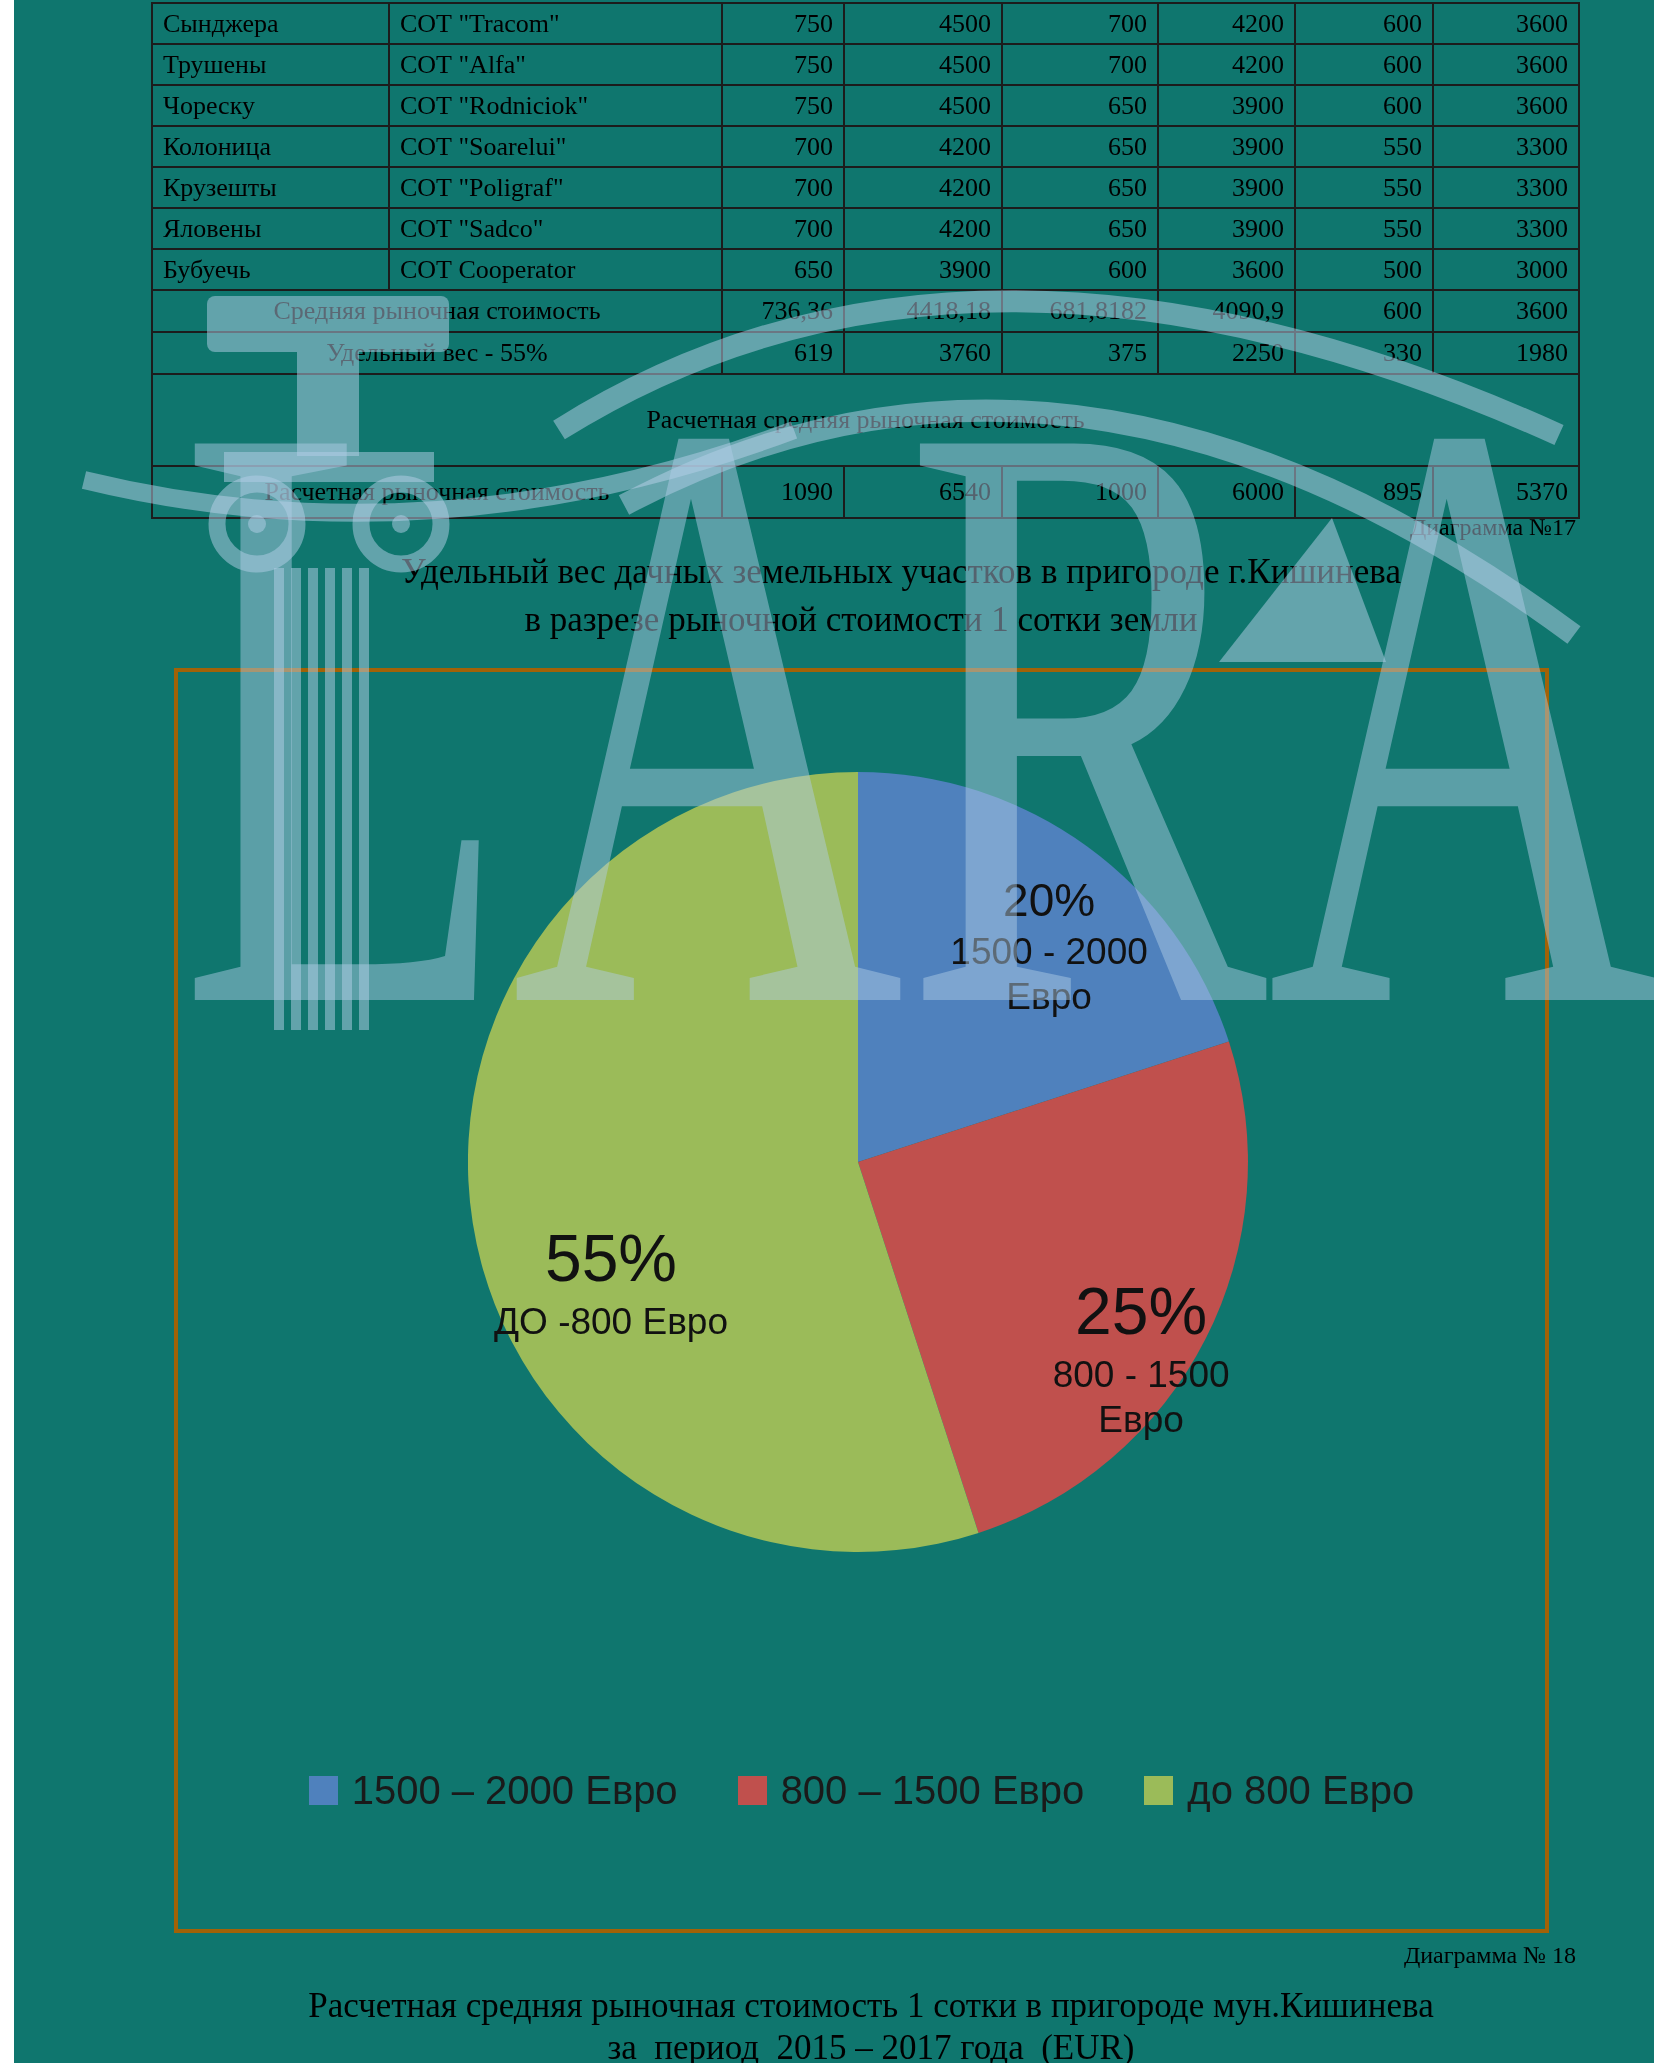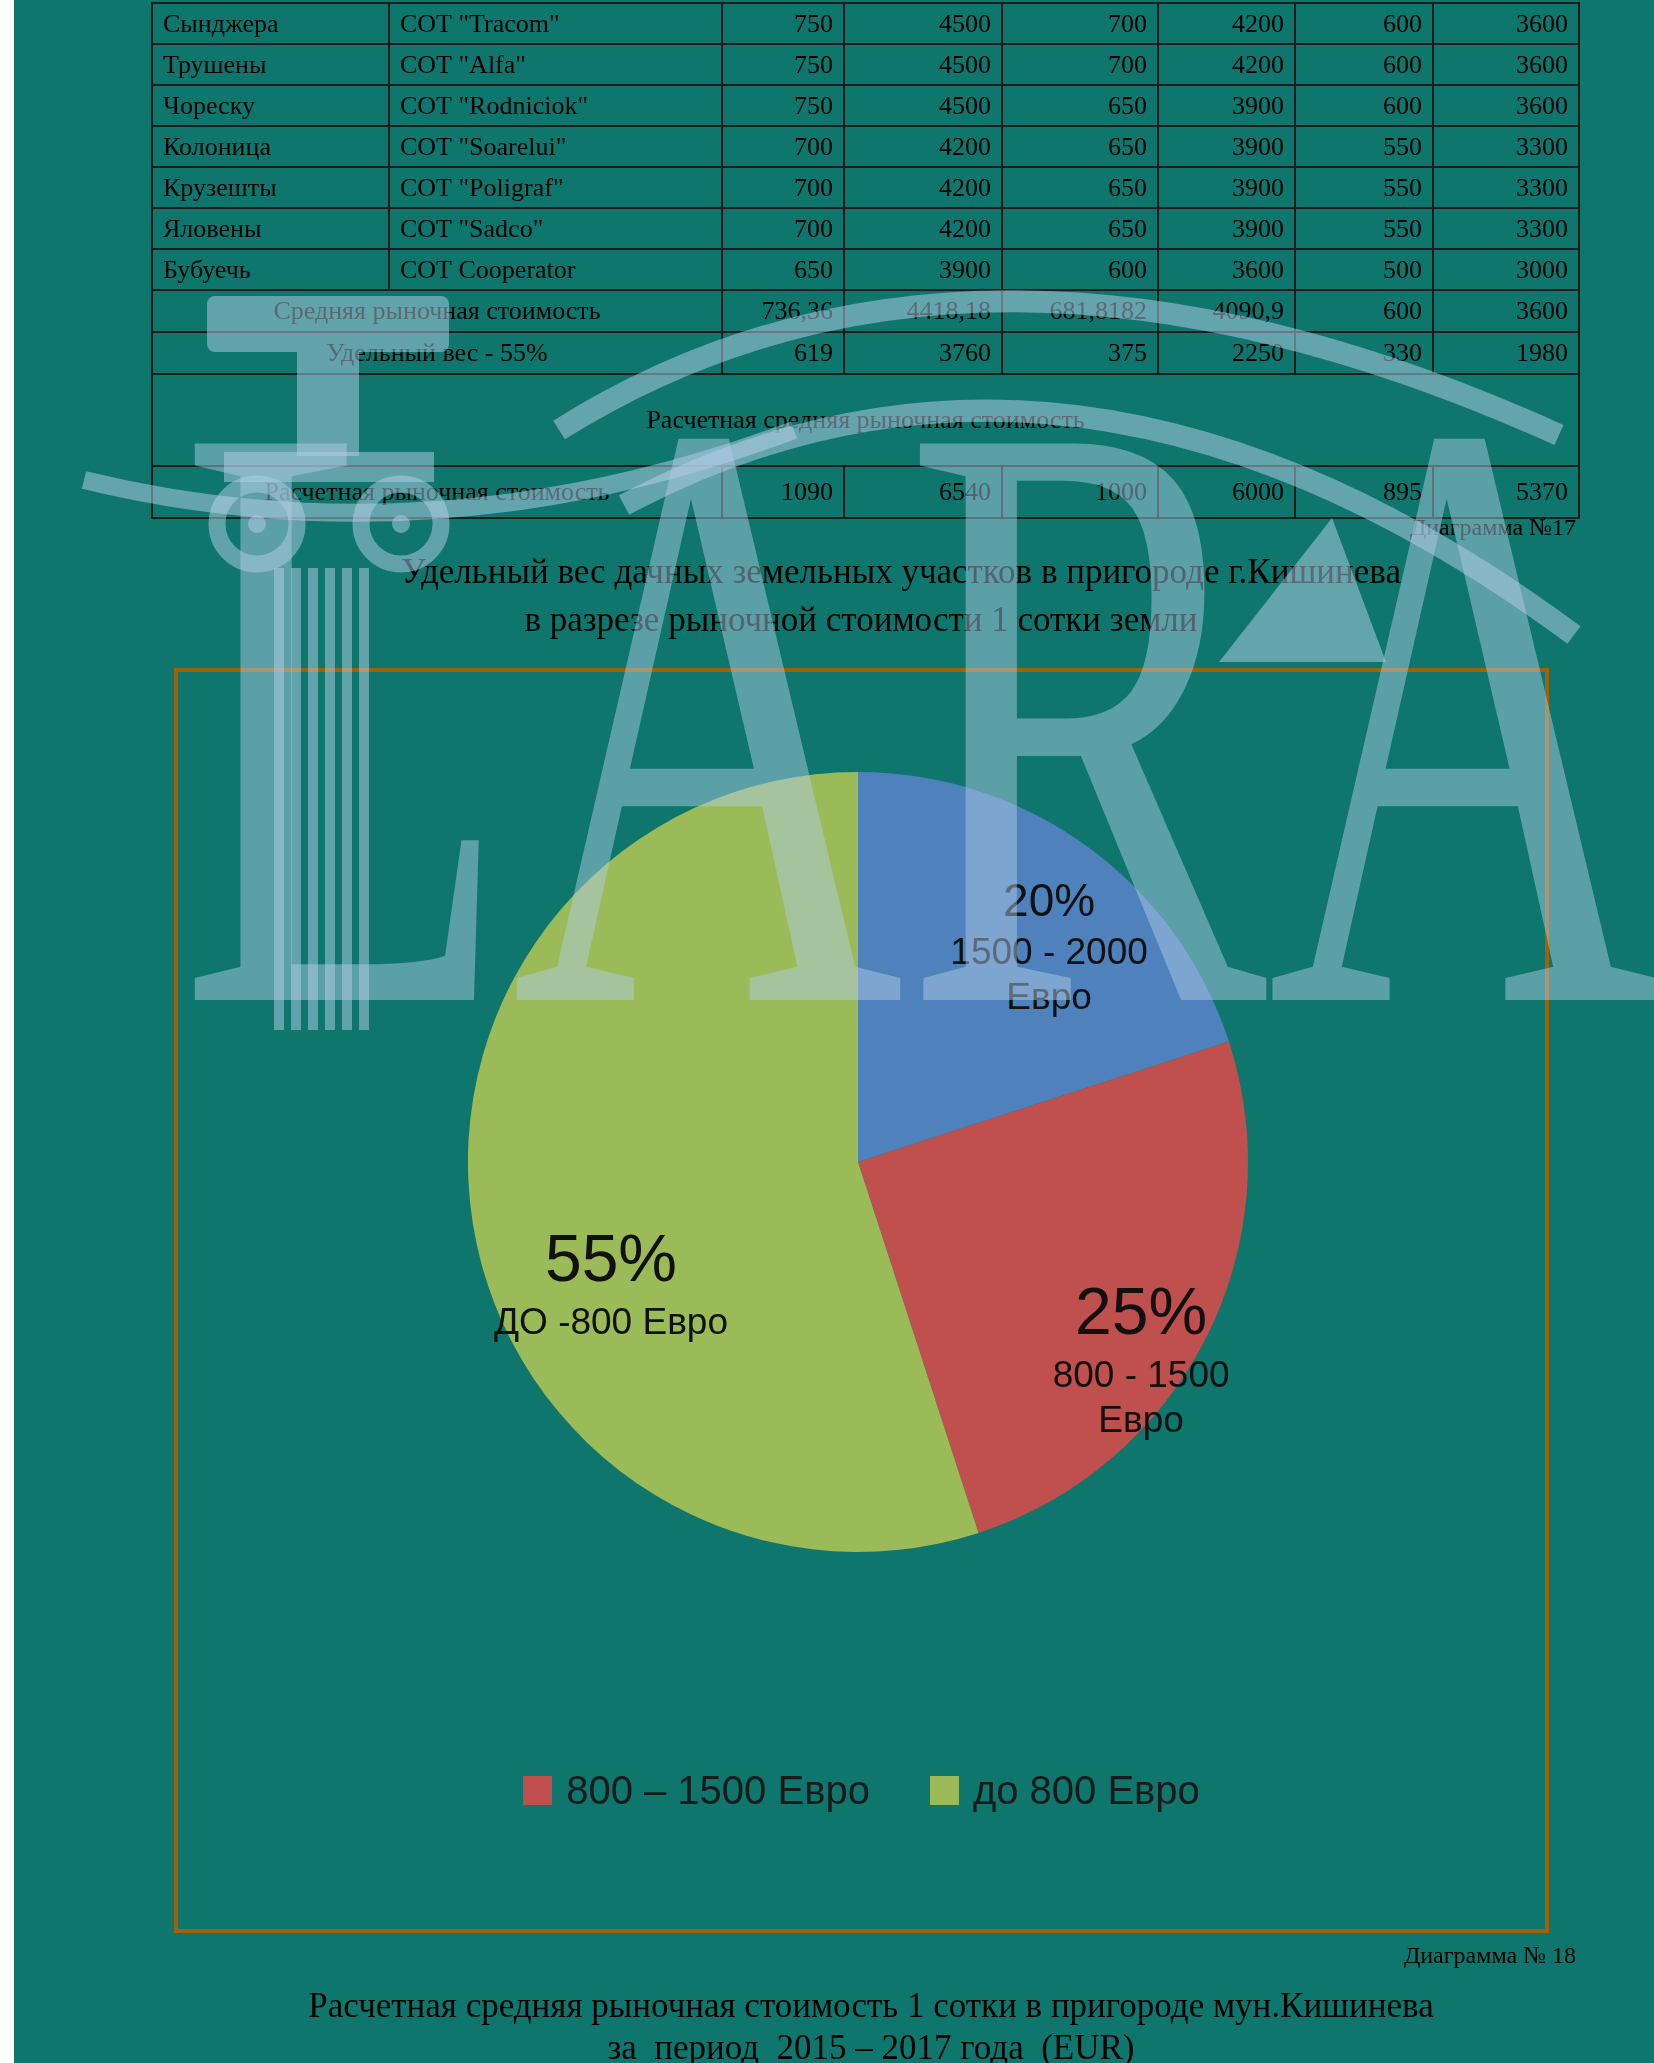--- a/index.html
+++ b/index.html
@@ -188,20 +188,24 @@
             <div class="pl-sub">800 - 1500</div>
             <div class="pl-sub">Евро</div>
           </div>
           <div class="pie-label" style="left: 143px; top: 446.209px;">
             <span class="pl-pct" style="font-size: 66px;">55%</span>
             <div class="pl-sub">ДО -800 Евро</div>
           </div>
         </div>
     </div>
     <div class="legend" id="legend">
+        <div class="legend-item">
+          <span class="legend-swatch" style="background: rgb(79, 129, 189);"></span>
+          <span>1500 – 2000 Евро</span>
+        </div>
         <div class="legend-item">
           <span class="legend-swatch" style="background: rgb(192, 80, 77);"></span>
           <span>800 – 1500 Евро</span>
         </div>
         <div class="legend-item">
           <span class="legend-swatch" style="background: rgb(155, 187, 89);"></span>
           <span>до 800 Евро</span>
         </div>
       </div>
   </div>

